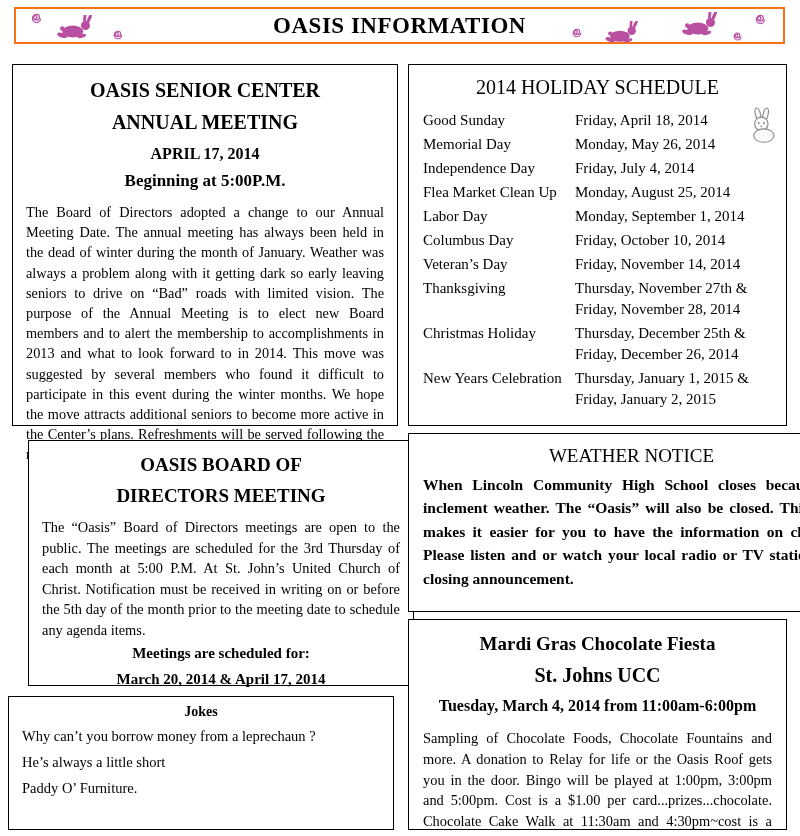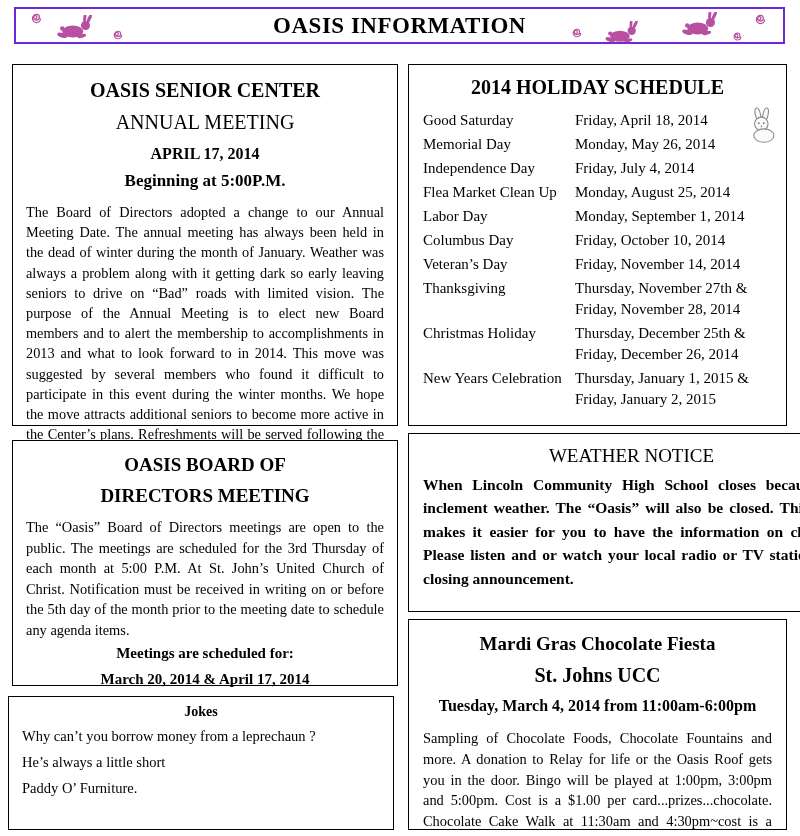--- a/index.html
+++ b/index.html
@@ -1,42 +1,42 @@
 <!DOCTYPE html>
 <html><head>
 <meta charset="utf-8">
 <style>
   html,body{margin:0;padding:0;background:#fff;}
   body{width:800px;height:836px;font-family:"Liberation Serif","DejaVu Serif",serif;color:#000;}
   .page{position:relative;width:800px;height:836px;background:#fff;overflow:hidden;}
   .box{position:absolute;box-sizing:border-box;border:1.5px solid #000;background:#fff;}
 
   
-  #header-box{left:14px;top:7px;width:771px;height:37px;border:2px solid #6d28d9;display:flex;align-items:center;justify-content:center;}
+  #header-box{left:14px;top:7px;width:771px;height:37px;border:2px solid #f97316;display:flex;align-items:center;justify-content:center;}
   .page-title{font-size:23px;font-weight:bold;letter-spacing:.5px;}
   .deco{position:absolute;line-height:0;}
 
   
   #annual-box {left:12px; top:64px; width:386px;height:362px;padding:14px 13px;}
   #holiday-box{left:408px;top:64px; width:379px;height:362px;padding:11px 14px;}
-  #board-box  {left:12px; top:440px;width:386px;height:246px;padding:13px 13px;}
+  #board-box  {left:28px; top:440px;width:386px;height:246px;padding:13px 13px;}
   #weather-box{left:408px;top:433px;width:447px;height:179px;padding:9px 14px;}
   #jokes-box  {left:8px; top:696px;width:386px;height:134px;padding:7px 13px;}
   #mardi-box  {left:408px;top:619px;width:379px;height:211px;padding:11px 14px;}
 
   .c{text-align:center;}
   .j{text-align:justify;}
 
   .h1{font-size:20px;font-weight:bold;}
-  .h1b{font-size:20px;font-weight:normal;margin-top:9px;}
+  .h1b{font-size:20px;font-weight:bold;margin-top:9px;}
   .sub1{font-size:16px;font-weight:bold;margin-top:11px;}
   .sub2{font-size:17px;font-weight:bold;margin-top:8px;}
   .body-text{font-size:14.3px;line-height:20.2px;margin-top:11px;}
 
-  .holiday-title{font-size:20px;font-weight:bold;margin-bottom:11px;}
+  .holiday-title{font-size:20px;font-weight:normal;margin-bottom:11px;}
   .h-row{display:flex;font-size:15px;line-height:21px;margin-bottom:3px;}
   .h-name{width:152px;flex-shrink:0;}
   .h-date{flex:1;}
   .h-date span{display:block;}
 
   .b-h1{font-size:19px;font-weight:bold;}
   .b-h2{font-size:19px;font-weight:bold;margin-top:9px;}
   .b-body{font-size:14.4px;line-height:20.6px;margin-top:10px;}
   .b-sched{font-size:15px;font-weight:bold;margin-top:4px;}
   .b-dates{font-size:15px;font-weight:bold;margin-top:9px;}
@@ -150,21 +150,21 @@
             <ellipse cx="21" cy="34" rx="12" ry="8"></ellipse>
           </g>
           <circle cx="15" cy="19" r="1" fill="#555"></circle>
           <circle cx="21" cy="19" r="1" fill="#555"></circle>
           <path d="M18 22 l0 2" stroke="#555" stroke-width="1"></path>
         </svg>
     </span>
     <div class="c holiday-title">2014 HOLIDAY SCHEDULE</div>
 
     <div class="h-row">
-      <span class="h-name">Good Saturday</span>
+      <span class="h-name">Good Sunday</span>
       <span class="h-date">
           <span>Friday, April 18, 2014</span>
           <span></span>
         </span>
     </div>
     <div class="h-row">
       <span class="h-name">Memorial Day</span>
       <span class="h-date">
           <span>Monday, May 26, 2014</span>
           <span></span>

